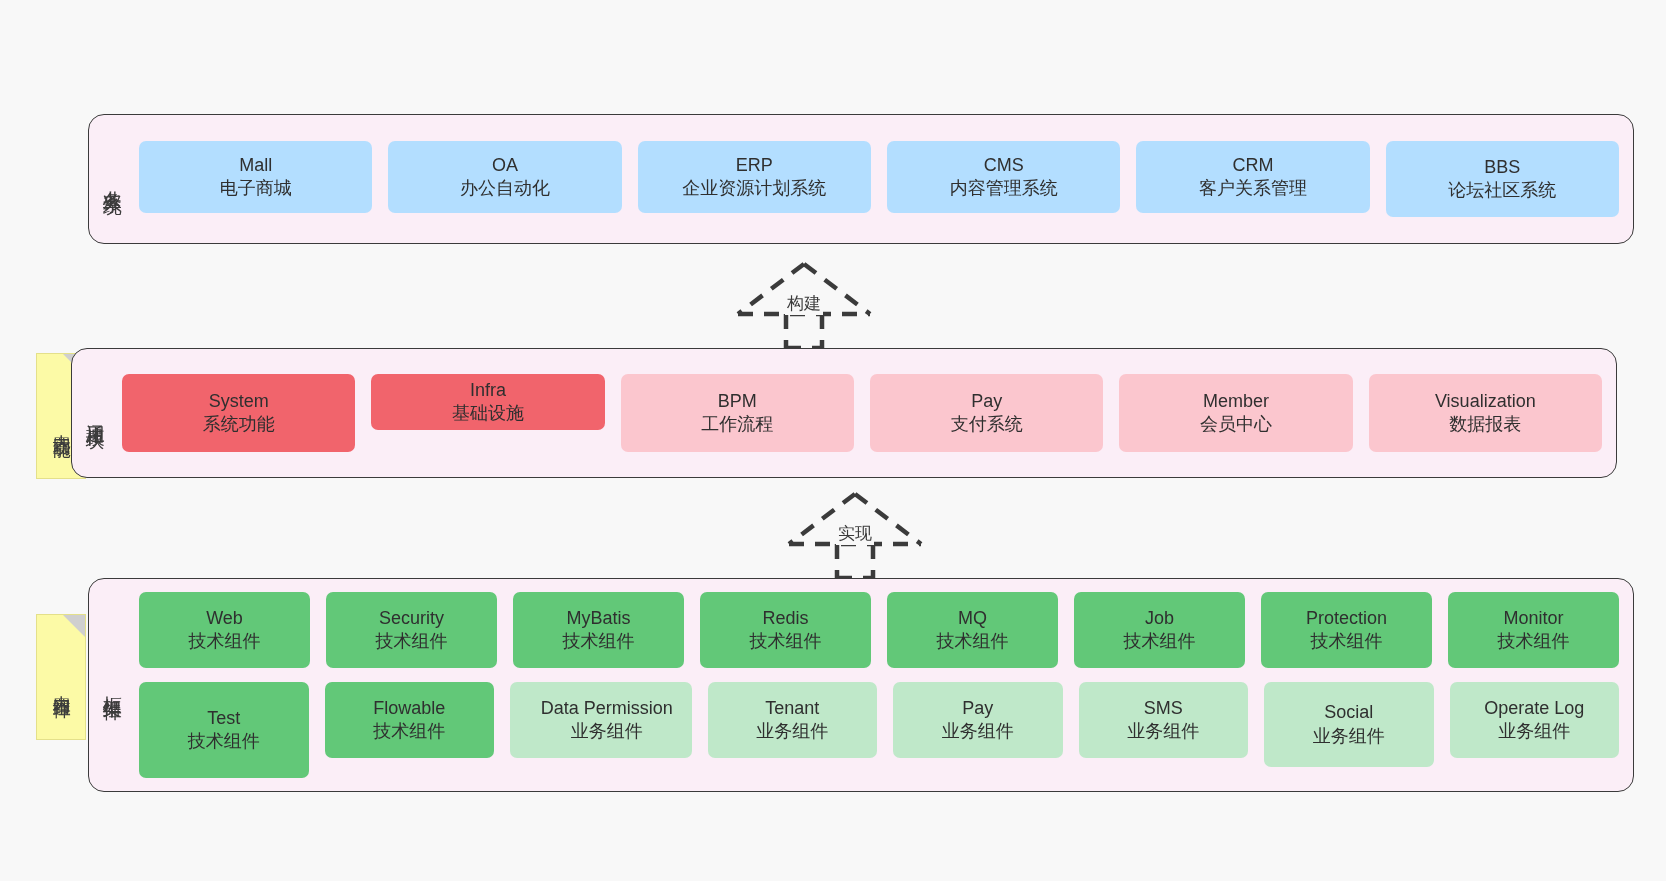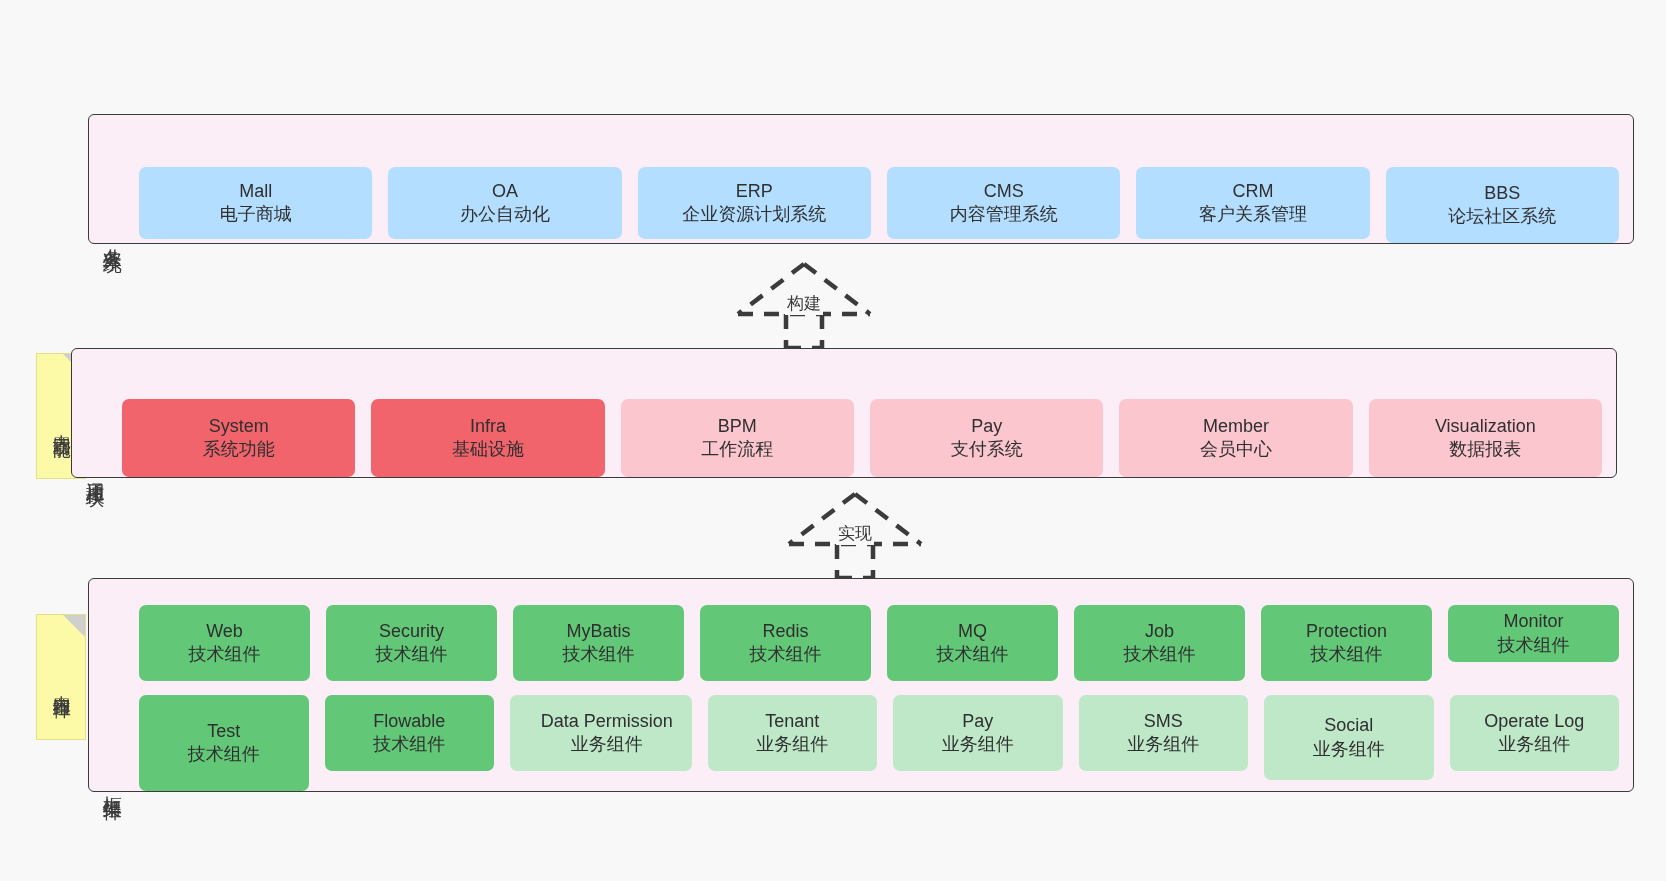--- a/index.html
+++ b/index.html
@@ -20,23 +20,23 @@
     background: #f8f8f8;
     overflow: hidden;
   }
 
   
   .layer {
     position: absolute;
     box-sizing: border-box;
     background: #fbeef7;
     border: 1.6px solid #3b3b3b;
-    border-radius: 6px;
-    display: flex;
-    align-items: flex-end;
+    border-radius: 16px;
+    display: flex;
+    align-items: center;
   }
   .layer-title {
     flex: 0 0 auto;
     width: 46px;
     display: flex;
     align-items: center;
     justify-content: center;
     font-size: 19px;
     line-height: 1.18;
     color: #3b3b3b;
@@ -185,21 +185,21 @@
   </div>
 
   <div class="layer" id="layer-module" style="left:71px; top:348px; width:1546px; height:130px;">
     <div class="layer-title">通用模块</div>
     <div class="layer-body">
       <div class="row">
         <div class="cell c-red" style="height:78px;">
           <span class="cell-en">System</span>
           <span class="cell-cn">系统功能</span>
         </div>
-        <div class="cell c-red" style="height:78px;">
+        <div class="cell c-red" style="height:56px;">
           <span class="cell-en">Infra</span>
           <span class="cell-cn">基础设施</span>
         </div>
         <div class="cell c-pink" style="height:78px;">
           <span class="cell-en">BPM</span>
           <span class="cell-cn">工作流程</span>
         </div>
         <div class="cell c-pink" style="height:78px;">
           <span class="cell-en">Pay</span>
           <span class="cell-cn">支付系统</span>
@@ -259,21 +259,21 @@
           <span class="cell-cn">技术组件</span>
         </div>
         <div class="cell c-green" style="height:76px;">
           <span class="cell-en">Job</span>
           <span class="cell-cn">技术组件</span>
         </div>
         <div class="cell c-green" style="height:76px;">
           <span class="cell-en">Protection</span>
           <span class="cell-cn">技术组件</span>
         </div>
-        <div class="cell c-green" style="height:57px;">
+        <div class="cell c-green" style="height:76px;">
           <span class="cell-en">Monitor</span>
           <span class="cell-cn">技术组件</span>
         </div>
       </div>
 
       <div class="row">
         <div class="cell c-green" style="height:96px;">
           <span class="cell-en">Test</span>
           <span class="cell-cn">技术组件</span>
         </div>

